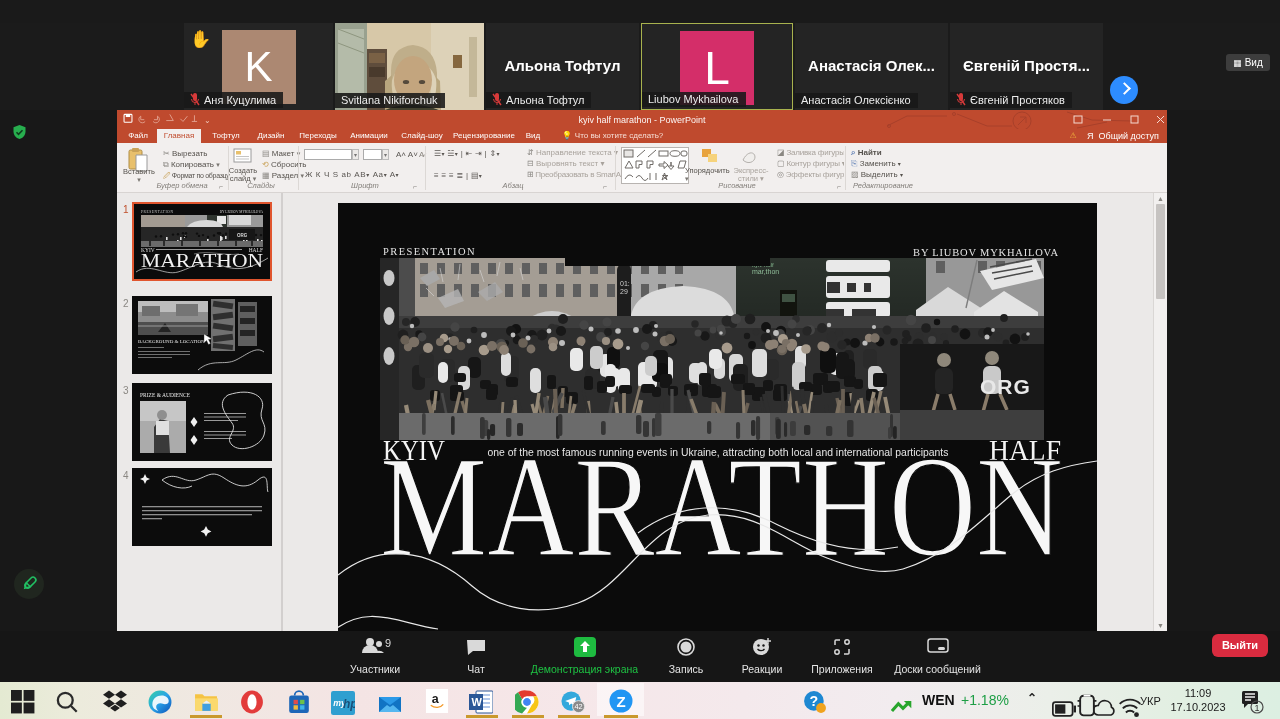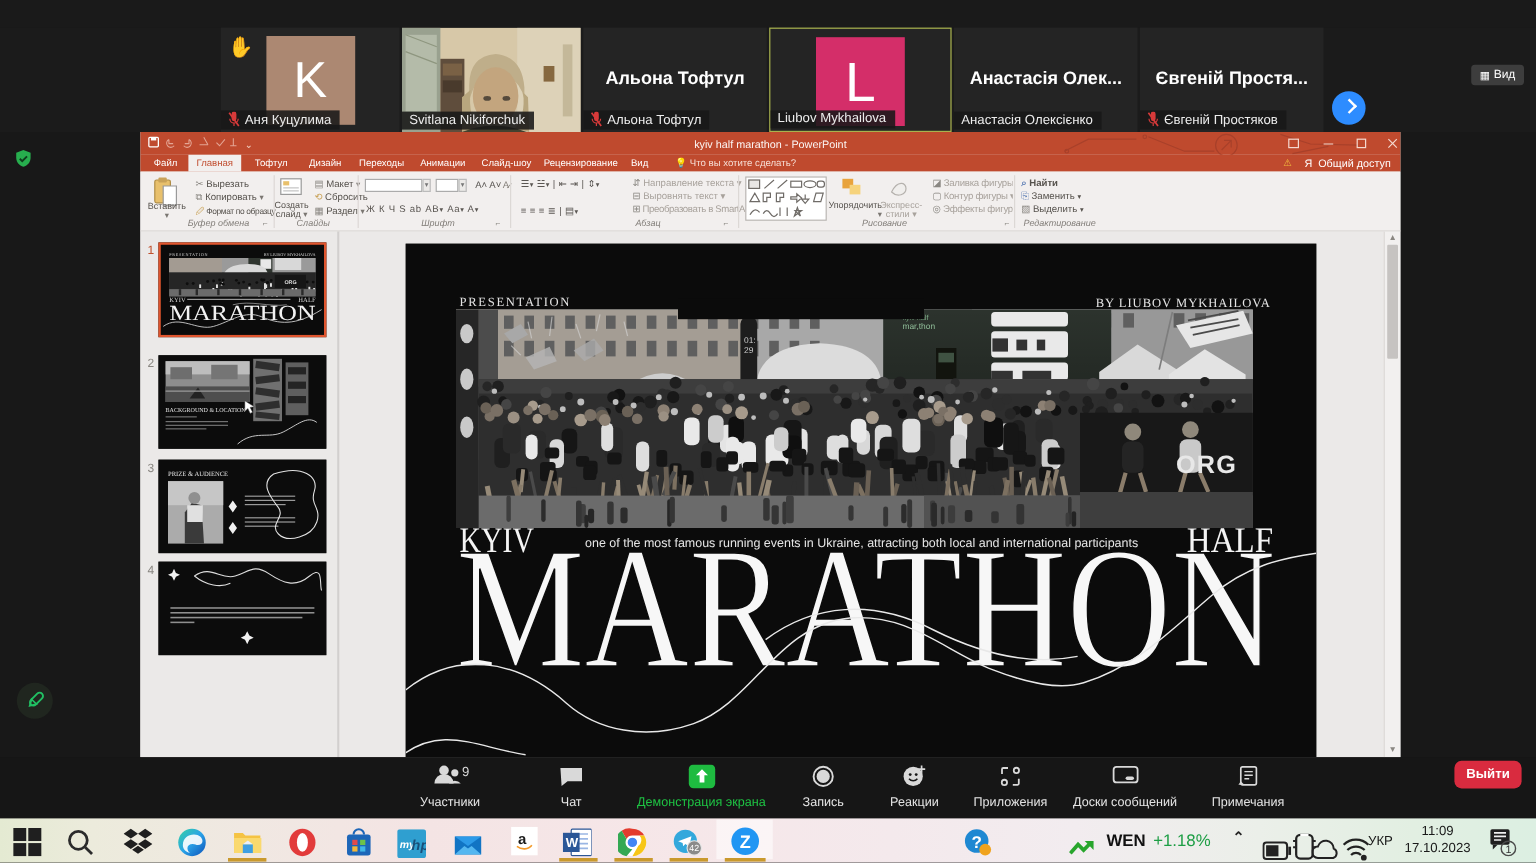--- a/index.html
+++ b/index.html
@@ -205,21 +205,21 @@
   <div class="ric" style="left:188px;top:27px;letter-spacing:.6px;color:#5a5652;font-size:8px;">Ж К Ч S ab АВ<span style="font-size:6px;">▾</span> Aa<span style="font-size:6px;">▾</span> A<span style="font-size:6px;">▾</span></div>
   <div class="grplabel" style="left:220px;width:56px;">Шрифт</div>
   <div class="ric" style="left:296px;top:40px;font-size:7px;color:#8a8782;">⌐</div>
   <div class="gdiv" style="left:308px;"></div>
 
   <div class="ric" style="left:317px;top:6px;color:#5a5652;font-size:8px;letter-spacing:.3px;">☰<span style="font-size:6px;">▾</span> ☱<span style="font-size:6px;">▾</span> | ⇤ ⇥ | ⇕<span style="font-size:6px;">▾</span></div>
   <div class="ric" style="left:317px;top:28px;color:#5a5652;font-size:8px;letter-spacing:.3px;">≡ ≡ ≡ ≣ | ▤<span style="font-size:6px;">▾</span></div>
   <div class="ric" style="left:410px;top:5px;font-size:8px;text-align:center;"><span style="color:#8a8782;">⇵</span> <span class="rg">Направление текста ▾</span></div>
   <div class="ric" style="left:410px;top:16px;font-size:8px;"><span style="color:#8a8782;">⊟</span> <span class="rg">Выровнять текст ▾</span></div>
   <div class="ric" style="left:410px;top:27px;font-size:8px;letter-spacing:-.3px;"><span style="color:#8a8782;">⊞</span> <span class="rg">Преобразовать в SmartArt ▾</span></div>
-  <div class="grplabel" style="left:395px;width:56px;">Абзац</div>
+  <div class="grplabel" style="left:368px;width:56px;">Абзац</div>
   <div class="ric" style="left:486px;top:40px;font-size:7px;color:#8a8782;">⌐</div>
   <div class="gdiv" style="left:498px;"></div>
 
   <div style="position:absolute;left:504px;top:4px;width:68px;height:37px;background:#fff;border:1px solid #b8b4b1;">
    <svg width="66" height="35" viewBox="0 0 66 35">
     <g stroke="#6f6b67" fill="none">
      <rect x="2" y="2" width="9" height="7" fill="#e8e6e4"></rect>
      <path d="M15 9l8-7M26 9l8-7"></path>
      <rect x="37" y="3" width="9" height="5"></rect>
               <ellipse cx="53" cy="5.5" rx="5" ry="2.8"></ellipse>
@@ -228,21 +228,21 @@
      <path d="M37 16h5v-2.5l4 3.5-4 3.5V18h-5zM49 14v4h3l-3 3.5-3-3.5h3zM58 13h6l-2 7h-6z"></path>
      <path d="M3 31q4-7 8-2M14 30q3-5 6 0t6 0M28 25v7M34 25v7"></path>
      <path d="M40 32l2.5-7 2.5 7-4.5-4.5h5.5z"></path>
     </g>
    </svg>
   </div>
   <svg width="20" height="18" viewBox="0 0 20 18" style="position:absolute;left:583px;top:4px;">
    <rect x="2" y="2" width="9" height="8" fill="#e8a33d"></rect>
           <rect x="8" y="7" width="9" height="8" fill="#f6d37c"></rect>
   </svg>
-  <div class="ric" style="left:568px;top:24px;width:50px;text-align:right;line-height:8px;">Упорядочить<br><span style="font-size:7px;color:#7a7671;">▾</span></div>
+  <div class="ric" style="left:568px;top:24px;width:50px;text-align:left;line-height:8px;">Упорядочить<br><span style="font-size:7px;color:#7a7671;">▾</span></div>
   <svg width="18" height="16" viewBox="0 0 18 16" style="position:absolute;left:623px;top:5px;">
    <path d="M3 12c5-10 12-8 12-3s-7 8-12 3z" fill="#f0eeec" stroke="#b5b1ad"></path>
   </svg>
   <div class="ric rg" style="left:614px;top:24px;width:40px;text-align:center;line-height:8px;">Экспресс-<br>стили ▾</div>
   <div class="ric" style="left:660px;top:5px;font-size:8px;letter-spacing:-.2px;width:67px;overflow:hidden;"><span style="color:#8a8782;">◪</span> <span class="rg">Заливка фигуры ▾</span></div>
   <div class="ric" style="left:660px;top:16px;font-size:8px;letter-spacing:-.2px;width:67px;overflow:hidden;"><span style="color:#8a8782;">▢</span> <span class="rg">Контур фигуры ▾</span></div>
   <div class="ric" style="left:660px;top:27px;font-size:8px;letter-spacing:-.2px;width:67px;overflow:hidden;"><span style="color:#8a8782;">◎</span> <span class="rg">Эффекты фигуры ▾</span></div>
   <div class="grplabel" style="left:590px;width:60px;">Рисование</div>
   <div class="ric" style="left:720px;top:40px;font-size:7px;color:#8a8782;">⌐</div>
   <div class="gdiv" style="left:728px;"></div>
@@ -961,25 +961,20 @@
           <g fill="none" stroke="#d9d9d9" stroke-width="1.5">
             <path d="M8 3H4a1 1 0 00-1 1v4M12 17h4a1 1 0 001-1v-4"></path>
             <circle cx="15" cy="5" r="2.2"></circle>
             <circle cx="5" cy="15" r="2.2"></circle>
           </g>
         </svg><div class="zlabel">Приложения</div></div>
  <div class="zitem" style="left:885px;width:105px;"><svg width="24" height="20" viewBox="0 0 24 20" style="margin-top:6px;">
           <rect x="2" y="2" width="20" height="13" rx="2.5" fill="none" stroke="#d9d9d9" stroke-width="1.5"></rect>
           <rect x="12" y="10" width="7" height="3" rx="1.5" fill="#d9d9d9"></rect>
         </svg><div class="zlabel">Доски сообщений</div></div>
- <div class="zitem" style="left:995px;width:90px;"><svg width="20" height="20" viewBox="0 0 20 20" style="margin-top:6px;">
-          <rect x="4" y="2" width="13" height="15" rx="1.5" fill="none" stroke="#d9d9d9" stroke-width="1.4"></rect>
-          <path d="M7 6h7M7 9h7M7 12h4" stroke="#d9d9d9" stroke-width="1.2"></path>
-          <path d="M4 14l-2 3h5z" fill="#d9d9d9"></path>
-        </svg><div class="zlabel">Примечания</div></div>
 </div>
 <div id="leave">Выйти</div>
 
 <div id="taskbar">
 
  <svg class="tbi" style="left:11px;top:8px;" width="21" height="21" viewBox="0 0 21 21">
         <g fill="#1f1f1f">
           <rect x="0" y="0" width="9.5" height="9.5"></rect>
           <rect x="11" y="0" width="9.5" height="9.5"></rect>
           <rect x="0" y="11" width="9.5" height="9.5"></rect>

